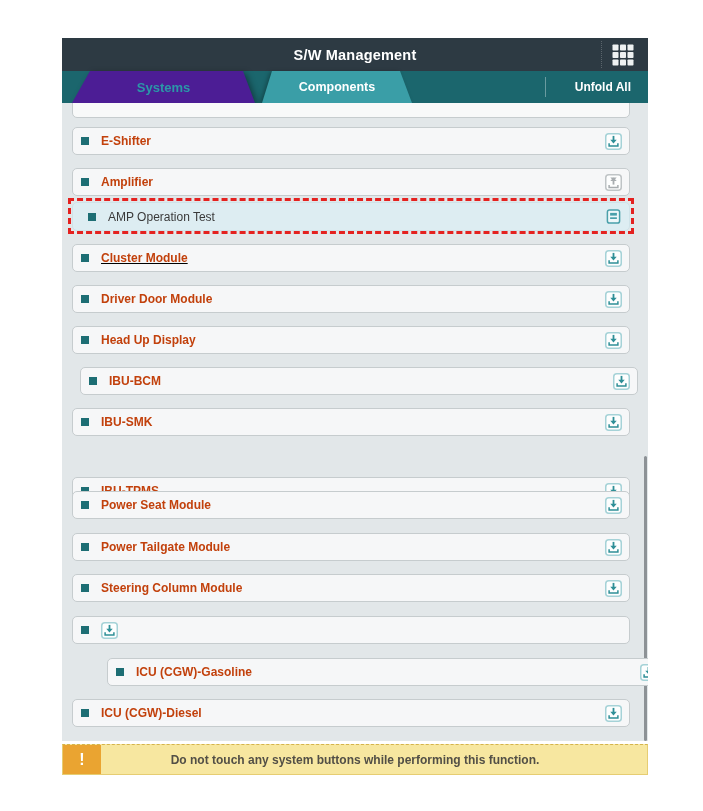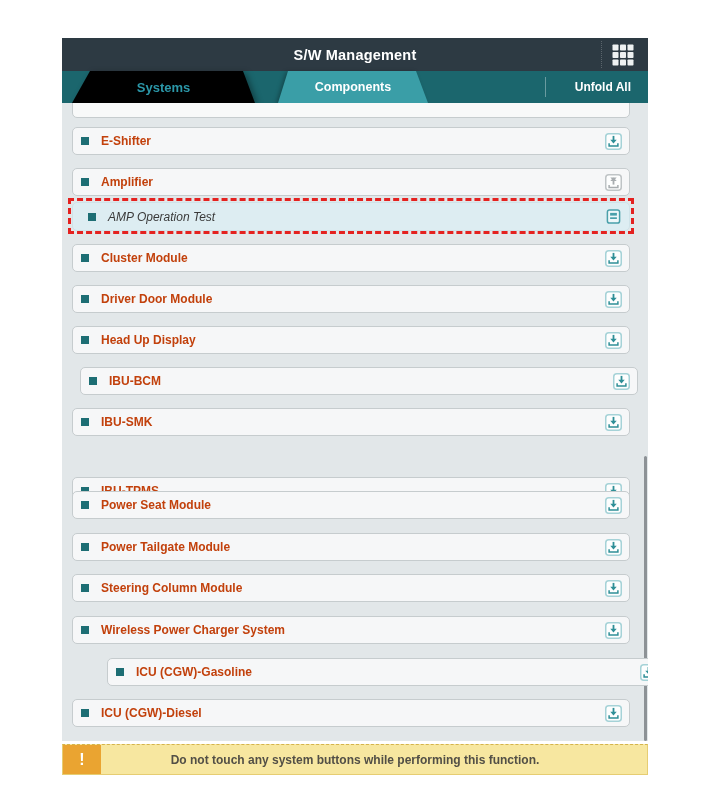--- a/index.html
+++ b/index.html
@@ -9,40 +9,40 @@
   
   .header{position:relative;height:33px;background:#2d3a43;}
   .header-title{position:absolute;left:0;top:0;width:100%;height:33px;display:flex;align-items:center;justify-content:center;
     color:#ffffff;font-weight:bold;font-size:14.5px;letter-spacing:.2px;}
   .header-sep{position:absolute;right:46px;top:3px;height:27px;width:0;border-left:1px dotted rgba(255,255,255,0.22);}
   .grid-btn{position:absolute;right:13px;top:4px;width:25px;height:25px;display:flex;align-items:center;justify-content:center;cursor:pointer;}
 
   
   .tabbar{position:relative;height:32px;background:#1b666d;}
   .tab-wrap{position:absolute;top:0;height:32px;}
-  .tab-components-wrap{left:216px;filter:drop-shadow(-2px 1px 2px rgba(0,0,0,0.3));}
+  .tab-components-wrap{left:200px;filter:drop-shadow(-2px 1px 2px rgba(0,0,0,0.3));}
   .tab-components{width:150px;height:32px;background:#3a9ea7;clip-path:polygon(10px 0,138px 0,150px 32px,0 32px);
     display:flex;align-items:center;justify-content:center;color:#ffffff;font-weight:bold;font-size:12.5px;cursor:pointer;}
   .tab-systems-wrap{left:10px;filter:drop-shadow(3px 2px 3px rgba(0,0,0,0.38));}
-  .tab-systems{width:183px;height:32px;background:#000000;clip-path:polygon(18px 0,171px 0,183px 32px,0 32px);
+  .tab-systems{width:183px;height:32px;background:#4c1d95;clip-path:polygon(18px 0,171px 0,183px 32px,0 32px);
     display:flex;align-items:center;justify-content:center;color:#2b97a8;font-weight:bold;font-size:13px;cursor:pointer;}
   .unfold-sep{position:absolute;left:483px;top:6px;height:20px;width:1px;background:rgba(255,255,255,0.35);}
   .unfold-all{position:absolute;right:17px;top:0;height:32px;display:flex;align-items:center;
     color:#ffffff;font-weight:bold;font-size:12px;cursor:pointer;}
 
   
   .list{position:relative;height:638px;background:#e2e7e9;overflow:hidden;}
   .row{position:absolute;left:10px;width:558px;height:28px;background:#f6f7f8;border:1px solid #c6ccce;border-radius:5px;
     display:flex;align-items:center;box-sizing:border-box;padding:0 7px 0 8px;cursor:pointer;}
   .row.partial{background:#f8f9f9;}
   .row.hl{background:#ddedf2;border-color:#cfe3e9;height:29px;}
   .bullet{width:8px;height:8px;background:#1d6e74;margin-right:12px;flex:none;}
   .row.child .bullet{margin-left:7px;}
   .rlabel{flex:1;font-weight:bold;font-size:12px;color:#c2410c;white-space:nowrap;}
-  .row.hl .rlabel{font-weight:normal;color:#3a3a3a;font-style:italic;}
+  .row.hl .rlabel{font-weight:normal;color:#3a3a3a;}
   .ricon{width:17px;height:17px;flex:none;display:flex;align-items:center;justify-content:center;}
   .dash-outline{position:absolute;left:6px;width:566px;height:36px;border:3px dashed #e4211f;box-sizing:border-box;
     z-index:3;pointer-events:none;}
   .scroll-thumb{position:absolute;right:1px;top:353px;width:3px;height:285px;background:#8d9296;border-radius:2px;cursor:pointer;}
 
   
   .gap{height:3px;background:#ffffff;}
   .warnbar{height:31px;background:#f7e7a0;border:1px solid #e6cd72;border-top:1px dashed #d4b44c;display:flex;box-sizing:border-box;}
   .warn-badge{width:38px;background:#eaa431;color:#ffffff;font-weight:bold;font-size:16px;
     display:flex;align-items:center;justify-content:center;flex:none;}
@@ -120,21 +120,21 @@
           <span class="bullet"></span>
           <span class="rlabel">AMP Operation Test</span>
           <span class="ricon">
             <svg width="17" height="17" viewBox="0 0 17 17">
               <rect x="2.4" y="1.9" width="12.2" height="13.2" rx="2.2" fill="#eef7f9" stroke="#4aa0aa" stroke-width="1.5"></rect>
               <rect x="5.1" y="4.9" width="6.8" height="2.7" fill="#4aa0aa"></rect>
               <rect x="5.1" y="9.3" width="6.8" height="1.7" fill="#4aa0aa"></rect>
             </svg>
           </span>
         </div>
-        <div class="row" style="top: 141px;">
+        <div class="row" style="top: 141px; text-decoration: underline;">
           <span class="bullet"></span>
           <span class="rlabel">Cluster Module</span>
           <span class="ricon">
             <svg width="17" height="17" viewBox="0 0 17 17">
               <rect x="0.75" y="0.75" width="15.5" height="15.5" rx="3" fill="#fdfefe" stroke="#a5d2d7" stroke-width="1.5"></rect>
               <path d="M8.5 2.9 V7.2" stroke="#2e8f97" stroke-width="1.8" fill="none"></path>
               <path d="M5.3 6.7 H11.7 L8.5 10.4 Z" fill="#2e8f97"></path>
               <path d="M4.1 10.3 V13.1 H12.9 V10.3" fill="none" stroke="#2e8f97" stroke-width="1.5"></path>
             </svg>
           </span>
@@ -230,21 +230,20 @@
             <svg width="17" height="17" viewBox="0 0 17 17">
               <rect x="0.75" y="0.75" width="15.5" height="15.5" rx="3" fill="#fdfefe" stroke="#a5d2d7" stroke-width="1.5"></rect>
               <path d="M8.5 2.9 V7.2" stroke="#2e8f97" stroke-width="1.8" fill="none"></path>
               <path d="M5.3 6.7 H11.7 L8.5 10.4 Z" fill="#2e8f97"></path>
               <path d="M4.1 10.3 V13.1 H12.9 V10.3" fill="none" stroke="#2e8f97" stroke-width="1.5"></path>
             </svg>
           </span>
         </div>
         <div class="row" style="top: 513px;">
           <span class="bullet"></span>
-          <span class="rlabel">Wireless Power Charger System</span>
           <span class="ricon">
             <svg width="17" height="17" viewBox="0 0 17 17">
               <rect x="0.75" y="0.75" width="15.5" height="15.5" rx="3" fill="#fdfefe" stroke="#a5d2d7" stroke-width="1.5"></rect>
               <path d="M8.5 2.9 V7.2" stroke="#2e8f97" stroke-width="1.8" fill="none"></path>
               <path d="M5.3 6.7 H11.7 L8.5 10.4 Z" fill="#2e8f97"></path>
               <path d="M4.1 10.3 V13.1 H12.9 V10.3" fill="none" stroke="#2e8f97" stroke-width="1.5"></path>
             </svg>
           </span>
         </div>
         <div class="row" style="top: 555px; margin-left: 35px;">

